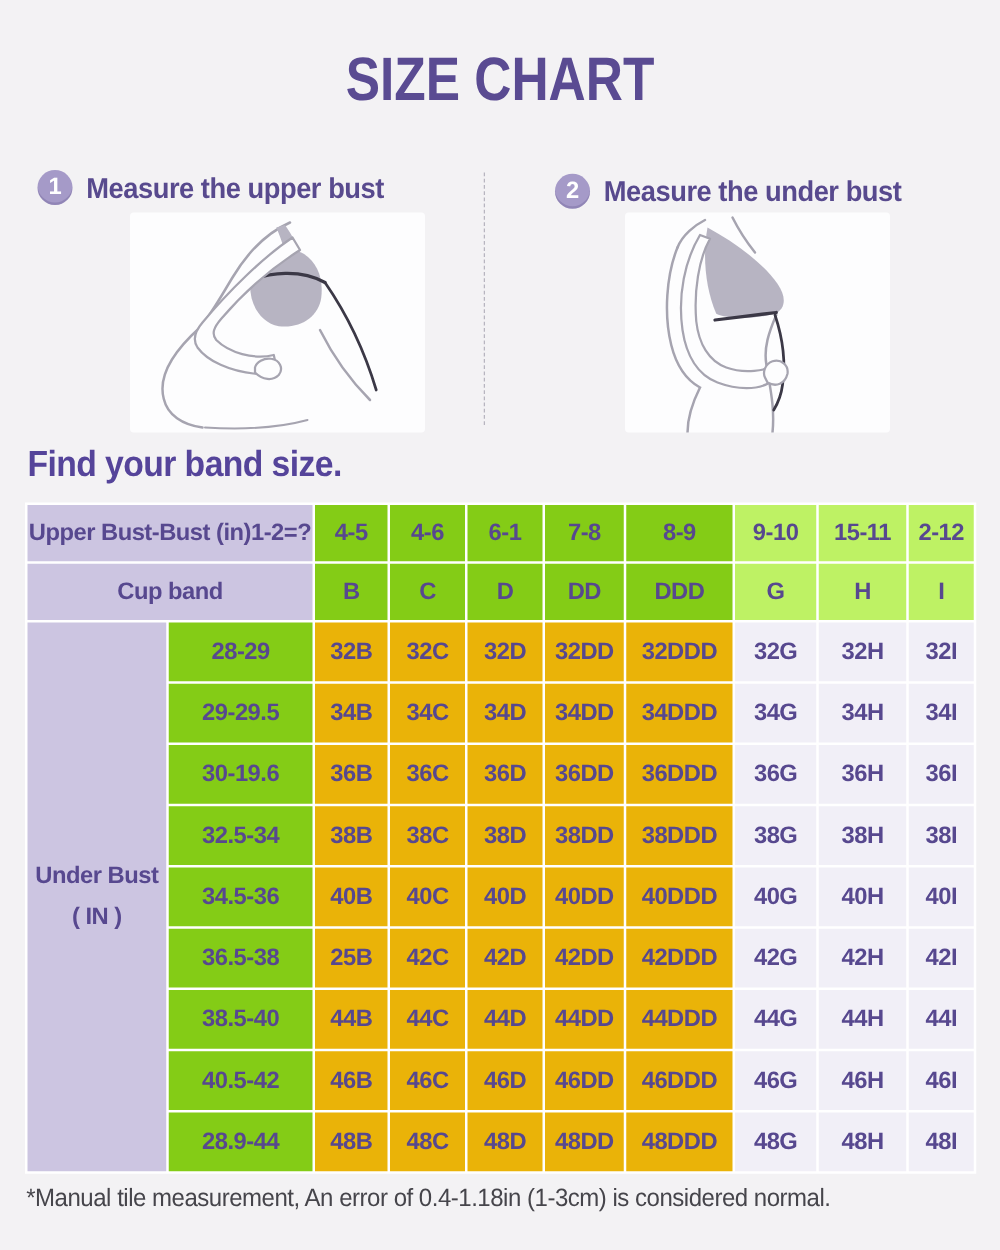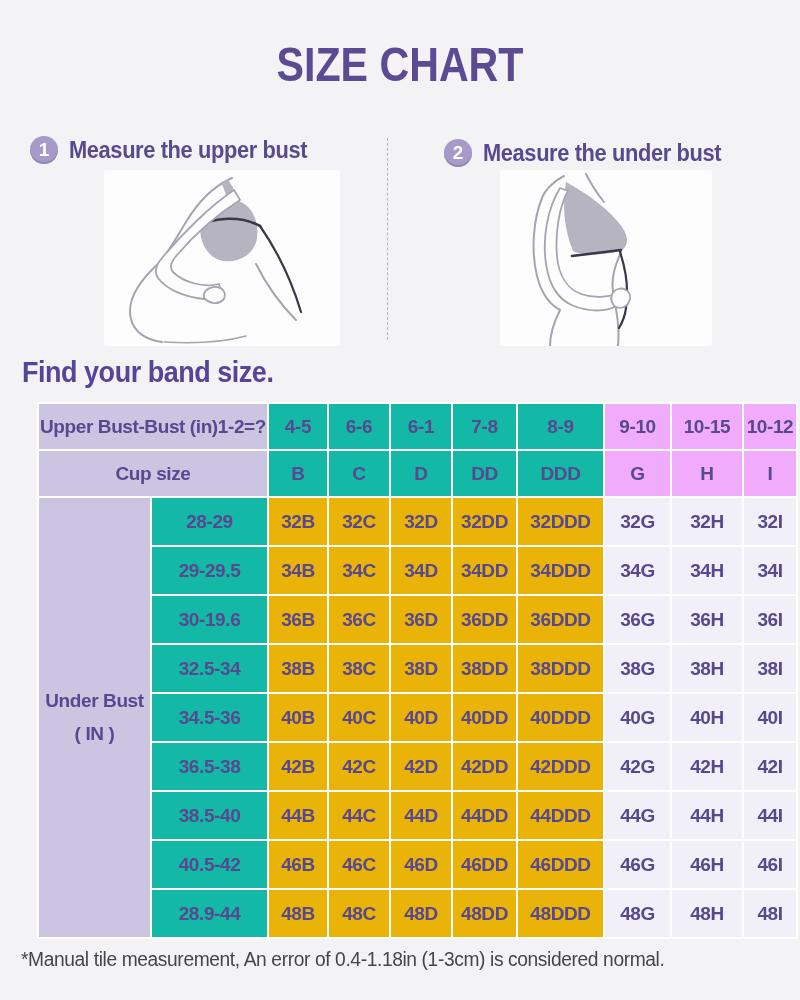--- a/index.html
+++ b/index.html
@@ -49,37 +49,37 @@
   .figure-box.right { left: 500px; top: 170px; width: 212px; height: 176px; }
   .figure-box svg { width: 100%; height: 100%; display:block; }
   
   .section-heading {
     position: absolute; left: 22px; top: 356px;
     font-size: 29px; font-weight: 800; color: #55449a;
     letter-spacing: -0.5px; white-space: nowrap;
     transform: scaleX(0.93); transform-origin: 0 50%;
   }
   
-  .size-table-wrap { position: absolute; left: 37px; top: 402px; }
+  .size-table-wrap { position: absolute; left: 20px; top: 402px; }
   table.size-table {
     border-collapse: separate; border-spacing: 2px;
     background: #ffffff; table-layout: fixed;
   }
   table.size-table td {
     text-align: center; vertical-align: middle;
     color: #57488f; font-weight: 700;
     font-size: 19px; letter-spacing: -0.4px;
     padding: 0;
   }
   td.hdr-row { height: 45px; }
   td.body-row { height: 47px; }
   
   td.tone-dark  { background: #ccc5e1; }
-  td.tone-mid   { background: #14b8a6; }
-  td.tone-hlite { background: #f0abfc; }
+  td.tone-mid   { background: #84cc16; }
+  td.tone-hlite { background: #bef264; }
   td.tone-body  { background: #eab308; }
   td.tone-blite { background: #f1eff7; }
   td.metric-label { font-size: 19px; }
   td.underbust-cell { line-height: 1.7; font-size: 20px; }
   
   .footnote {
     position: absolute; left: 21px; top: 948px;
     font-size: 20px; color: #46454b; font-weight: 400;
     letter-spacing: -0.4px; white-space: nowrap;
     transform: scaleX(0.96); transform-origin: 0 50%;
@@ -159,30 +159,30 @@
         <col style="width:63px">
           <col style="width:85px">
           <col style="width:65px">
         <col style="width:70px">
           <col style="width:52px">
       </colgroup>
       <tbody id="size-table-body">
           <tr>
             <td class="hdr-row tone-dark metric-label" colspan="2">Upper Bust-Bust (in)1-2=?</td>
             <td class="hdr-row tone-mid">4-5</td>
-            <td class="hdr-row tone-mid">6-6</td>
+            <td class="hdr-row tone-mid">4-6</td>
             <td class="hdr-row tone-mid">6-1</td>
             <td class="hdr-row tone-mid">7-8</td>
             <td class="hdr-row tone-mid">8-9</td>
             <td class="hdr-row tone-hlite">9-10</td>
-            <td class="hdr-row tone-hlite">10-15</td>
-            <td class="hdr-row tone-hlite">10-12</td>
-          </tr>
-          <tr>
-            <td class="hdr-row tone-dark" colspan="2">Cup size</td>
+            <td class="hdr-row tone-hlite">15-11</td>
+            <td class="hdr-row tone-hlite">2-12</td>
+          </tr>
+          <tr>
+            <td class="hdr-row tone-dark" colspan="2">Cup band</td>
             <td class="hdr-row tone-mid">B</td>
             <td class="hdr-row tone-mid">C</td>
             <td class="hdr-row tone-mid">D</td>
             <td class="hdr-row tone-mid">DD</td>
             <td class="hdr-row tone-mid">DDD</td>
             <td class="hdr-row tone-hlite">G</td>
             <td class="hdr-row tone-hlite">H</td>
             <td class="hdr-row tone-hlite">I</td>
           </tr>
           <tr>
@@ -239,21 +239,21 @@
             <td class="body-row tone-body">40C</td>
             <td class="body-row tone-body">40D</td>
             <td class="body-row tone-body">40DD</td>
             <td class="body-row tone-body">40DDD</td>
             <td class="body-row tone-blite">40G</td>
             <td class="body-row tone-blite">40H</td>
             <td class="body-row tone-blite">40I</td>
           </tr>
           <tr>
             <td class="body-row tone-mid">36.5-38</td>
-            <td class="body-row tone-body">42B</td>
+            <td class="body-row tone-body">25B</td>
             <td class="body-row tone-body">42C</td>
             <td class="body-row tone-body">42D</td>
             <td class="body-row tone-body">42DD</td>
             <td class="body-row tone-body">42DDD</td>
             <td class="body-row tone-blite">42G</td>
             <td class="body-row tone-blite">42H</td>
             <td class="body-row tone-blite">42I</td>
           </tr>
           <tr>
             <td class="body-row tone-mid">38.5-40</td>

